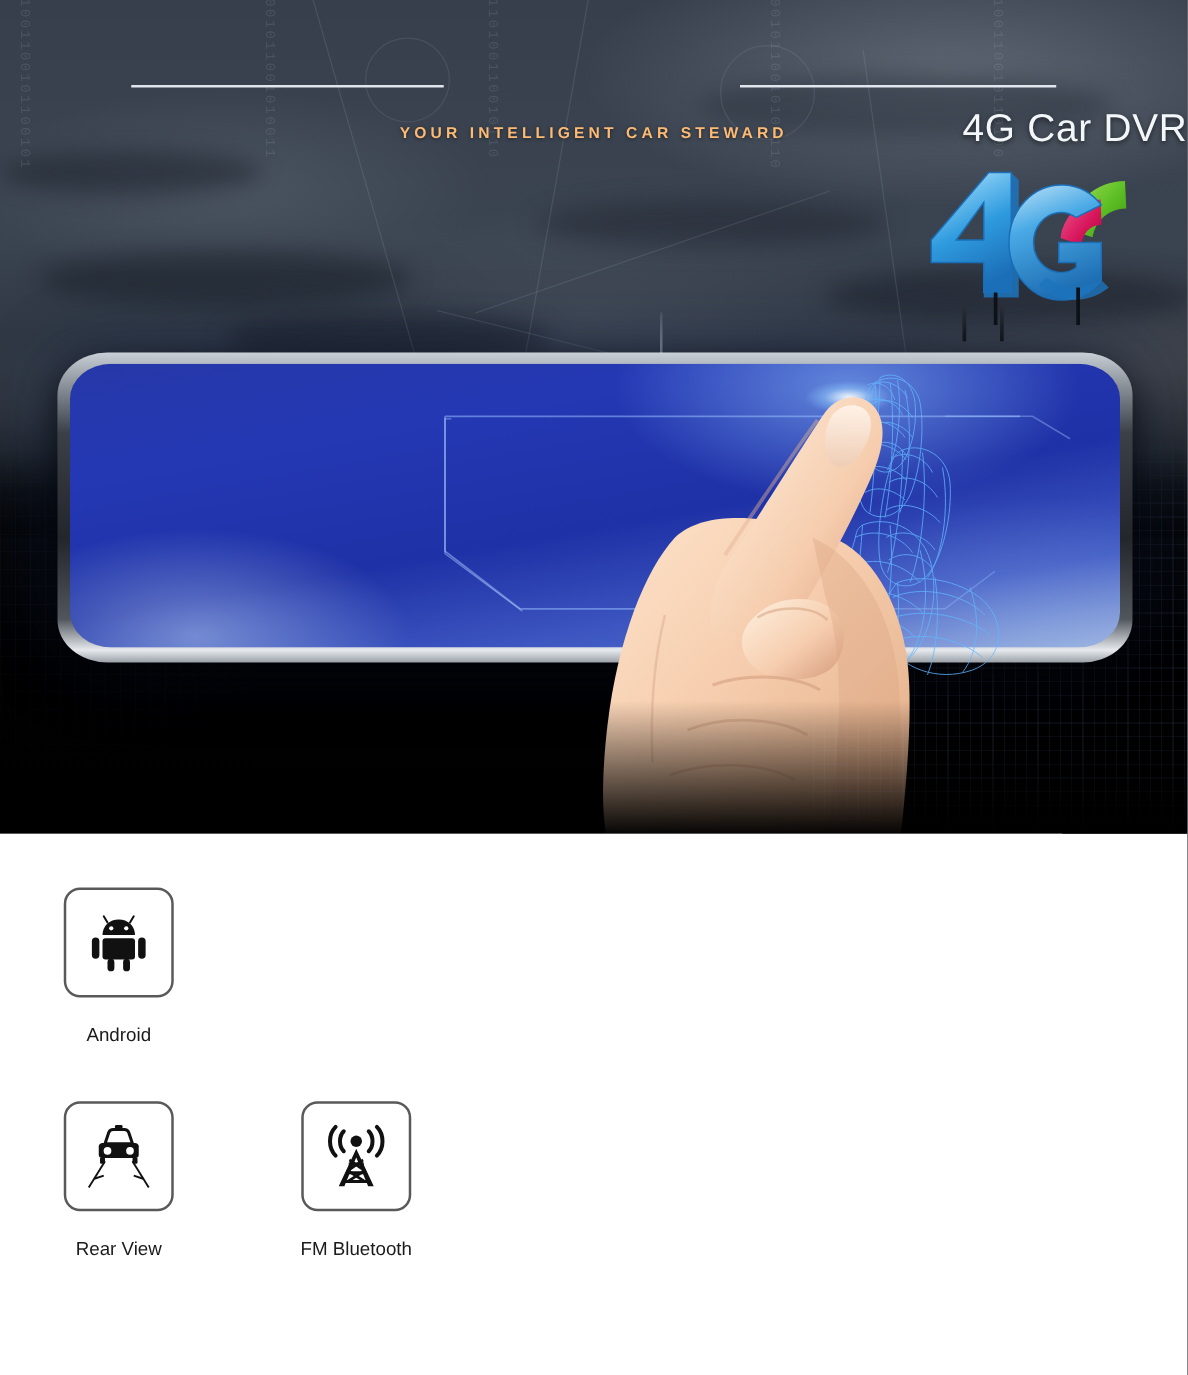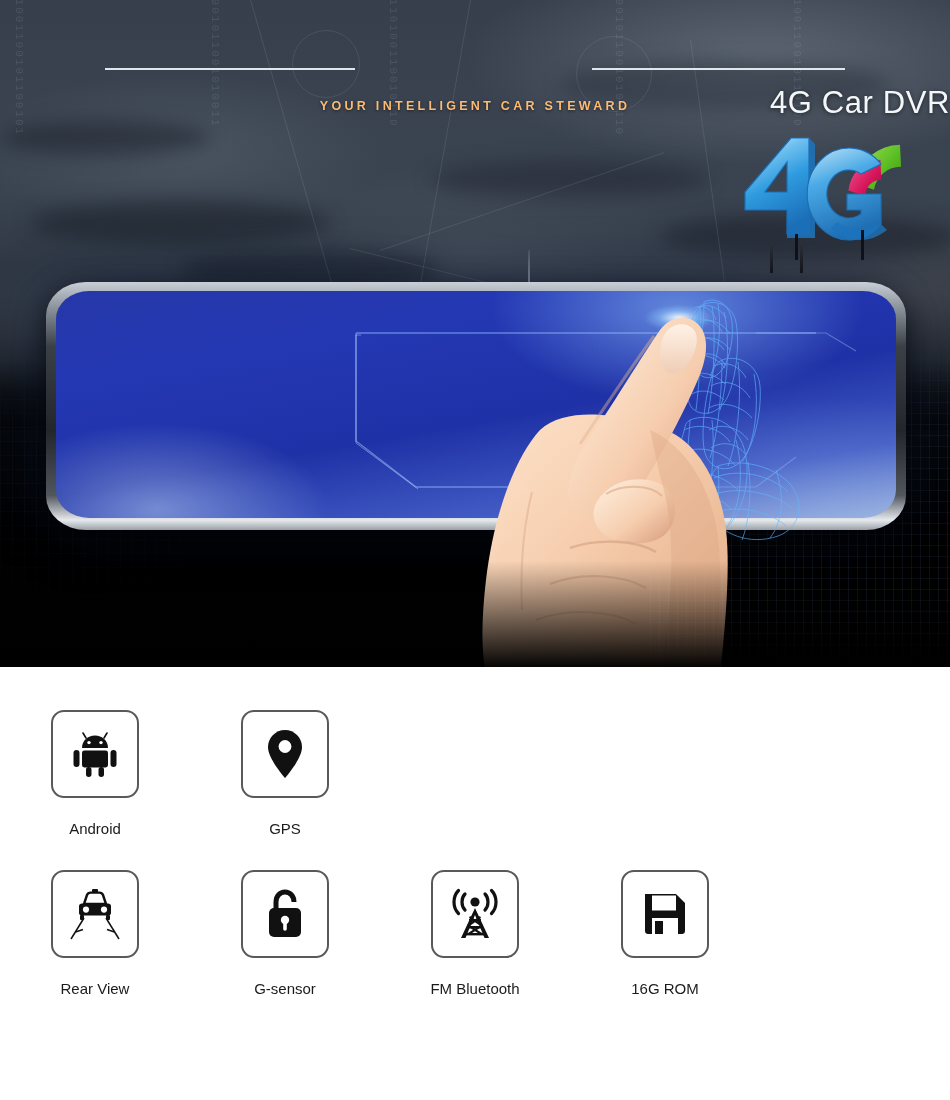--- a/index.html
+++ b/index.html
@@ -109,21 +109,21 @@
   .hand{position:absolute;left:420px;top:280px;width:420px;height:390px;z-index:8;}
   .wire{position:absolute;left:640px;top:292px;width:230px;height:250px;z-index:7;opacity:.92;}
   .antenna{position:absolute;left:528px;top:250px;width:2px;height:34px;background:linear-gradient(180deg,rgba(190,200,215,.1),rgba(190,200,215,.65));z-index:4;}
   .stand{position:absolute;left:770px;top:243px;width:3px;height:30px;background:linear-gradient(180deg,#2b3038,#11141a);z-index:6;}
   .stand2{position:absolute;left:800px;top:243px;width:3px;height:30px;background:linear-gradient(180deg,#2b3038,#11141a);z-index:6;}
 
   
   .features{position:absolute;left:0;top:667px;width:850px;height:433px;background:#fff;}
   .frow{position:absolute;left:0;width:950px;display:flex;}
   .frow-1{top:43px;}
-  .frow-2{top:203px;}
+  .frow-2{top:214px;}
   .fcell{width:190px;display:flex;flex-direction:column;align-items:center;}
   .fbox{
     width:88px;height:88px;border:2.5px solid #595959;border-radius:13px;
     background:#fff;display:flex;align-items:center;justify-content:center;
     box-sizing:border-box;
   }
   .flabel{
     margin-top:22px;font-size:15px;color:#1b1b1b;white-space:nowrap;
     font-family:"Liberation Sans", sans-serif;
   }
@@ -366,29 +366,20 @@
               <rect x="2.5" y="21" width="6" height="17" rx="3"></rect>
               <rect x="39.5" y="21" width="6" height="17" rx="3"></rect>
               <rect x="15" y="38" width="5.5" height="10" rx="2.7"></rect>
               <rect x="27.5" y="38" width="5.5" height="10" rx="2.7"></rect>
             </g>
           </svg>
         </div>
         <div class="flabel">Android</div>
       </div>
 
-      <div class="fcell">
-        <div class="fbox">
-          <svg class="fico" width="38" height="50" viewBox="0 0 38 50">
-            <path d="M19 1 C9.6 1 2 8.6 2 18 C2 30 19 49 19 49 C19 49 36 30 36 18 C36 8.6 28.4 1 19 1 Z" fill="#111"></path>
-            <circle cx="19" cy="17.5" r="6.4" fill="#fff"></circle>
-          </svg>
-        </div>
-        <div class="flabel">GPS</div>
-      </div>
 
 
 
     </div>
 
     <div class="frow frow-2">
 
       <div class="fcell">
         <div class="fbox">
           <svg class="fico" width="56" height="56" viewBox="0 0 56 56">
@@ -406,31 +397,20 @@
               <path d="M17 32 L4 53"></path>
               <path d="M39 32 L52 53"></path>
               <path d="M8.5 46 L16 43.5"></path>
               <path d="M47.5 46 L40 43.5"></path>
             </g>
           </svg>
         </div>
         <div class="flabel">Rear View</div>
       </div>
 
-      <div class="fcell">
-        <div class="fbox">
-          <svg class="fico" width="40" height="50" viewBox="0 0 40 50">
-            <path d="M11 20 L11 13 C11 7 15 3 20 3 C25 3 29 7 29 13" fill="none" stroke="#111" stroke-width="5"></path>
-            <rect x="4" y="19" width="32" height="29" rx="5" fill="#111"></rect>
-            <circle cx="20" cy="31" r="4.2" fill="#fff"></circle>
-            <path d="M20 32 L20 40" stroke="#fff" stroke-width="3.6" stroke-linecap="round"></path>
-          </svg>
-        </div>
-        <div class="flabel">G-sensor</div>
-      </div>
 
       <div class="fcell">
         <div class="fbox">
           <svg class="fico" width="52" height="52" viewBox="0 0 52 52">
             <g fill="none" stroke="#111" stroke-linecap="round">
               <path d="M16 6 C12 10 12 18 16 22" stroke-width="3.2"></path>
               <path d="M9.5 2.5 C3.5 8.5 3.5 19.5 9.5 25.5" stroke-width="3.2"></path>
               <path d="M36 6 C40 10 40 18 36 22" stroke-width="3.2"></path>
               <path d="M42.5 2.5 C48.5 8.5 48.5 19.5 42.5 25.5" stroke-width="3.2"></path>
             </g>
@@ -444,26 +424,15 @@
               <path d="M31 28 L21 35 L22 37 L32 30 Z"></path>
               <path d="M19 36 L33 45 L32 47 L18 38 Z"></path>
               <path d="M33 36 L19 45 L20 47 L34 38 Z"></path>
             </g>
           </svg>
         </div>
         <div class="flabel">FM Bluetooth</div>
       </div>
 
 
-      <div class="fcell">
-        <div class="fbox">
-          <svg class="fico" width="46" height="46" viewBox="0 0 46 46">
-            <path d="M3 3 L34 3 L43 12 L43 40 C43 41.7 41.7 43 40 43 L6 43 C4.3 43 3 41.7 3 40 Z" fill="#111"></path>
-            <rect x="10" y="4.5" width="24" height="15" fill="#fff"></rect>
-            <rect x="10" y="27" width="26" height="16" fill="#fff"></rect>
-            <rect x="13" y="30" width="8" height="13" fill="#111"></rect>
-          </svg>
-        </div>
-        <div class="flabel">16G ROM</div>
-      </div>
     </div>
   </div>
 </div>
 
 </body></html>

